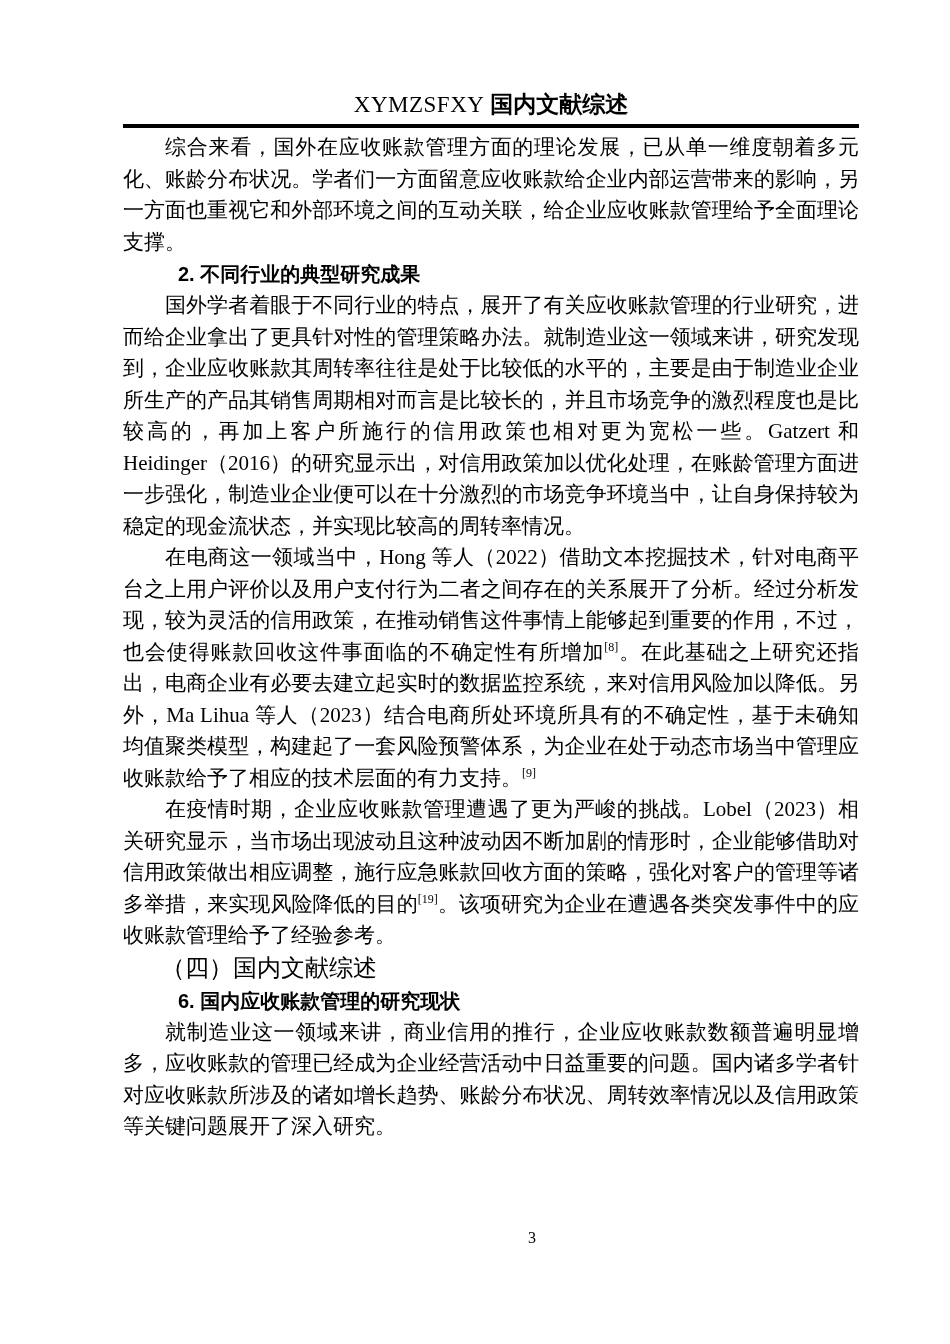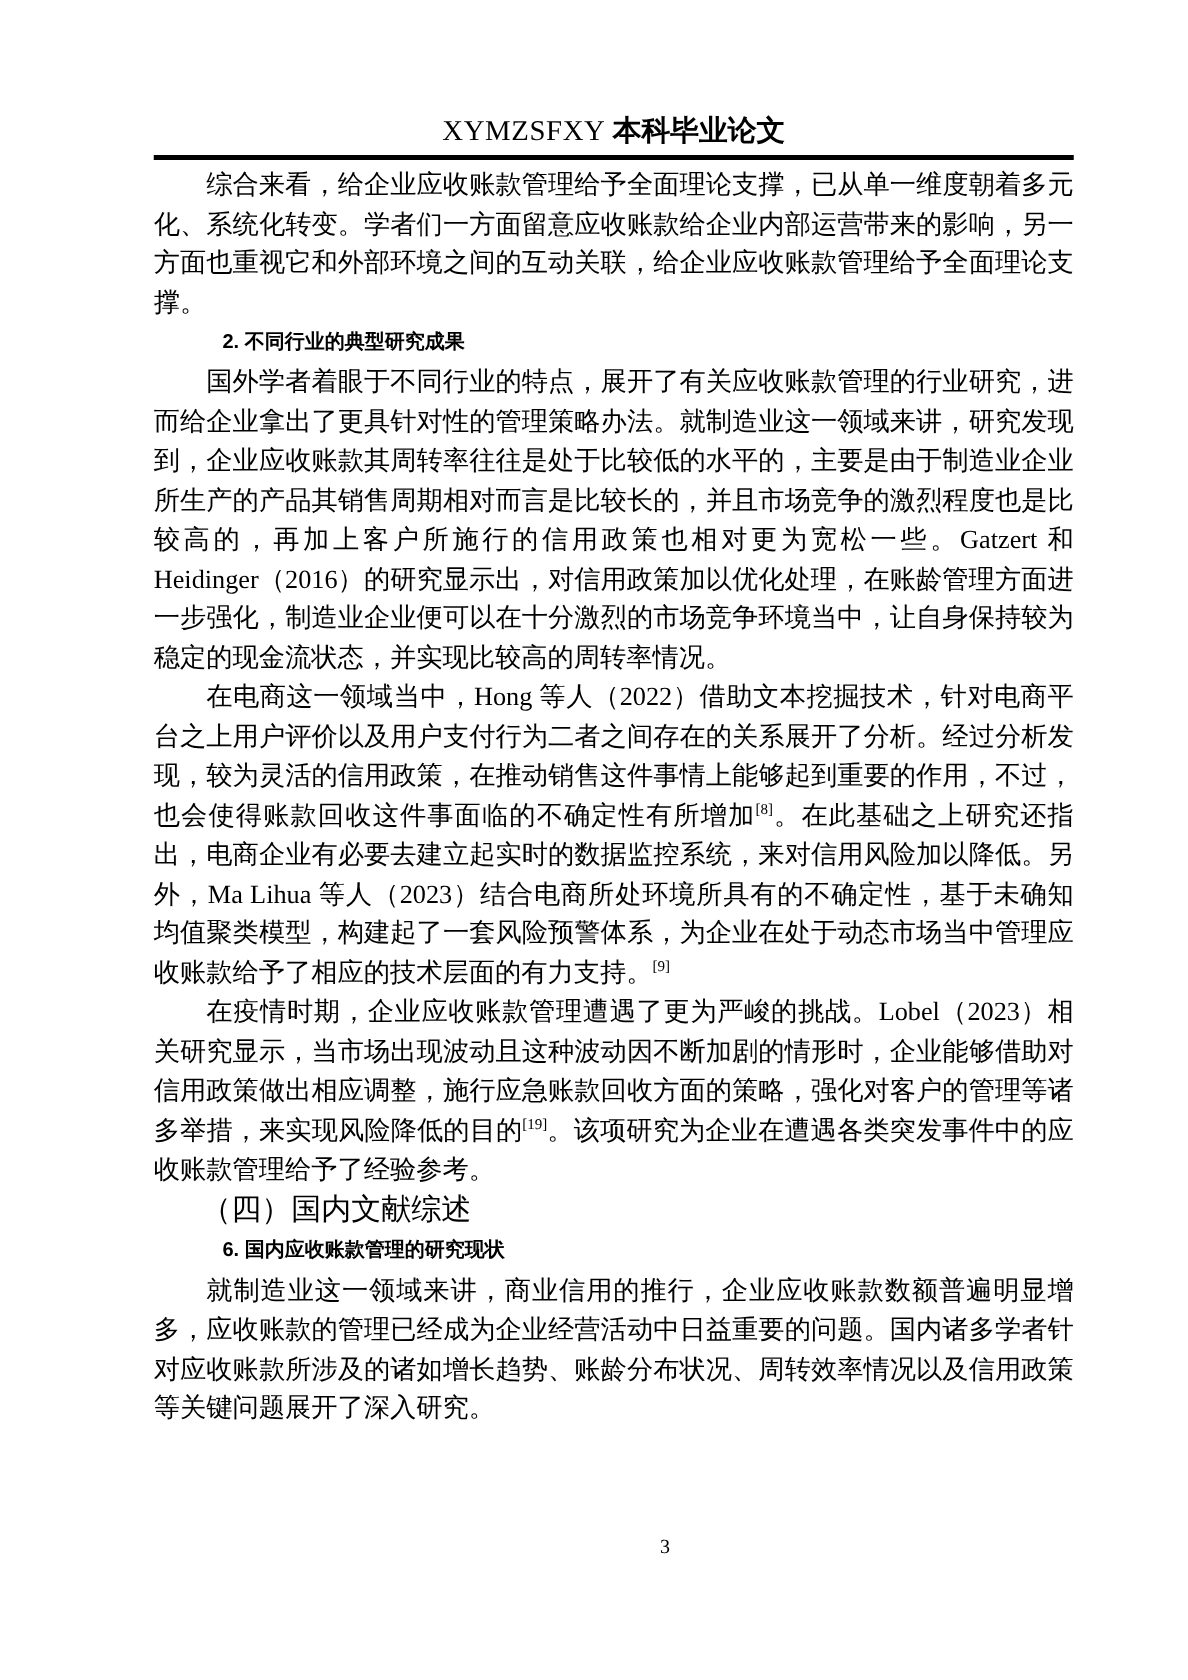--- a/index.html
+++ b/index.html
@@ -52,45 +52,45 @@
   h2.sec-heading {
     margin: 0;
     font-size: 24px;
     font-weight: normal;
     line-height: 33px;
     padding-left: 38px;
     font-family: "Liberation Serif", "DejaVu Serif", serif;
   }
   h3.sub-heading {
     margin: 0;
-    font-size: 16px;
+    font-size: 20px;
     font-weight: bold;
     line-height: 32px;
     padding-left: 55px;
     font-family: "Liberation Sans", "DejaVu Sans", sans-serif;
   }
   .page-number {
     position: absolute;
     top: 1228px;
     left: 528px;
     font-size: 16px;
     line-height: 20px;
   }
 </style>
 </head>
 <body>
 
 <div class="content">
 
   <header class="doc-header">
     <span class="latin">XYMZSFXY</span>
-    <span class="cn">本科毕业论文</span>
+    <span class="cn">国内文献综述</span>
   </header>
 
-  <p class="body-par">综合来看，给企业应收账款管理给予全面理论支撑，已从单一维度朝着多元化、系统化转变。学者们一方面留意应收账款给企业内部运营带来的影响，另一方面也重视它和外部环境之间的互动关联，给企业应收账款管理给予全面理论支撑。</p>
+  <p class="body-par">综合来看，国外在应收账款管理方面的理论发展，已从单一维度朝着多元化、账龄分布状况。学者们一方面留意应收账款给企业内部运营带来的影响，另一方面也重视它和外部环境之间的互动关联，给企业应收账款管理给予全面理论支撑。</p>
 
   <h3 class="sub-heading">2. 不同行业的典型研究成果</h3>
 
   <p class="body-par">国外学者着眼于不同行业的特点，展开了有关应收账款管理的行业研究，进而给企业拿出了更具针对性的管理策略办法。就制造业这一领域来讲，研究发现到，企业应收账款其周转率往往是处于比较低的水平的，主要是由于制造业企业所生产的产品其销售周期相对而言是比较长的，并且市场竞争的激烈程度也是比较高的，再加上客户所施行的信用政策也相对更为宽松一些。Gatzert 和 Heidinger（2016）的研究显示出，对信用政策加以优化处理，在账龄管理方面进一步强化，制造业企业便可以在十分激烈的市场竞争环境当中，让自身保持较为稳定的现金流状态，并实现比较高的周转率情况。</p>
 
   <p class="body-par">在电商这一领域当中，Hong 等人（2022）借助文本挖掘技术，针对电商平台之上用户评价以及用户支付行为二者之间存在的关系展开了分析。经过分析发现，较为灵活的信用政策，在推动销售这件事情上能够起到重要的作用，不过，也会使得账款回收这件事面临的不确定性有所增加<sup>[8]</sup>。在此基础之上研究还指出，电商企业有必要去建立起实时的数据监控系统，来对信用风险加以降低。另外，Ma Lihua 等人（2023）结合电商所处环境所具有的不确定性，基于未确知均值聚类模型，构建起了一套风险预警体系，为企业在处于动态市场当中管理应收账款给予了相应的技术层面的有力支持。<sup>[9]</sup></p>
 
   <p class="body-par">在疫情时期，企业应收账款管理遭遇了更为严峻的挑战。Lobel（2023）相关研究显示，当市场出现波动且这种波动因不断加剧的情形时，企业能够借助对信用政策做出相应调整，施行应急账款回收方面的策略，强化对客户的管理等诸多举措，来实现风险降低的目的<sup>[19]</sup>。该项研究为企业在遭遇各类突发事件中的应收账款管理给予了经验参考。</p>
 
 

